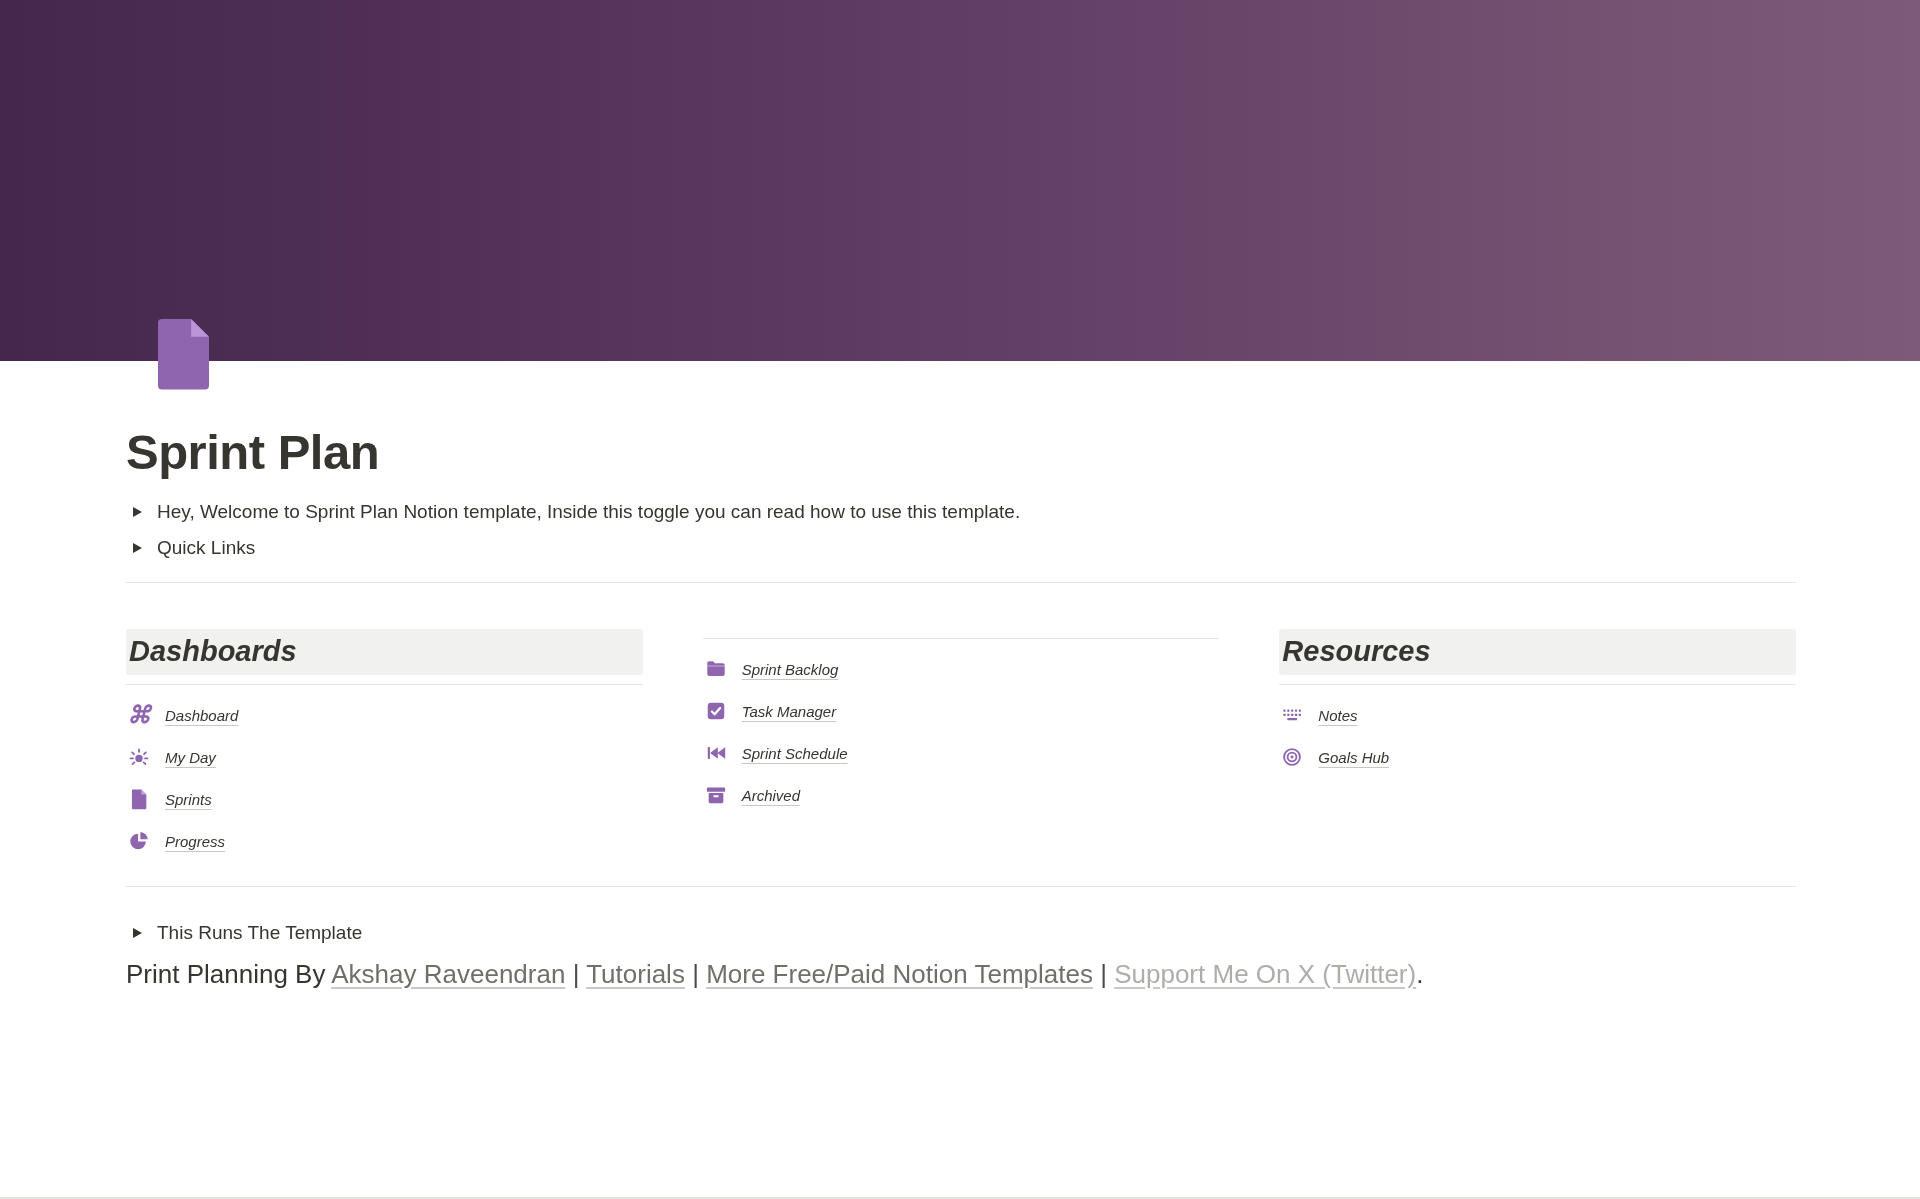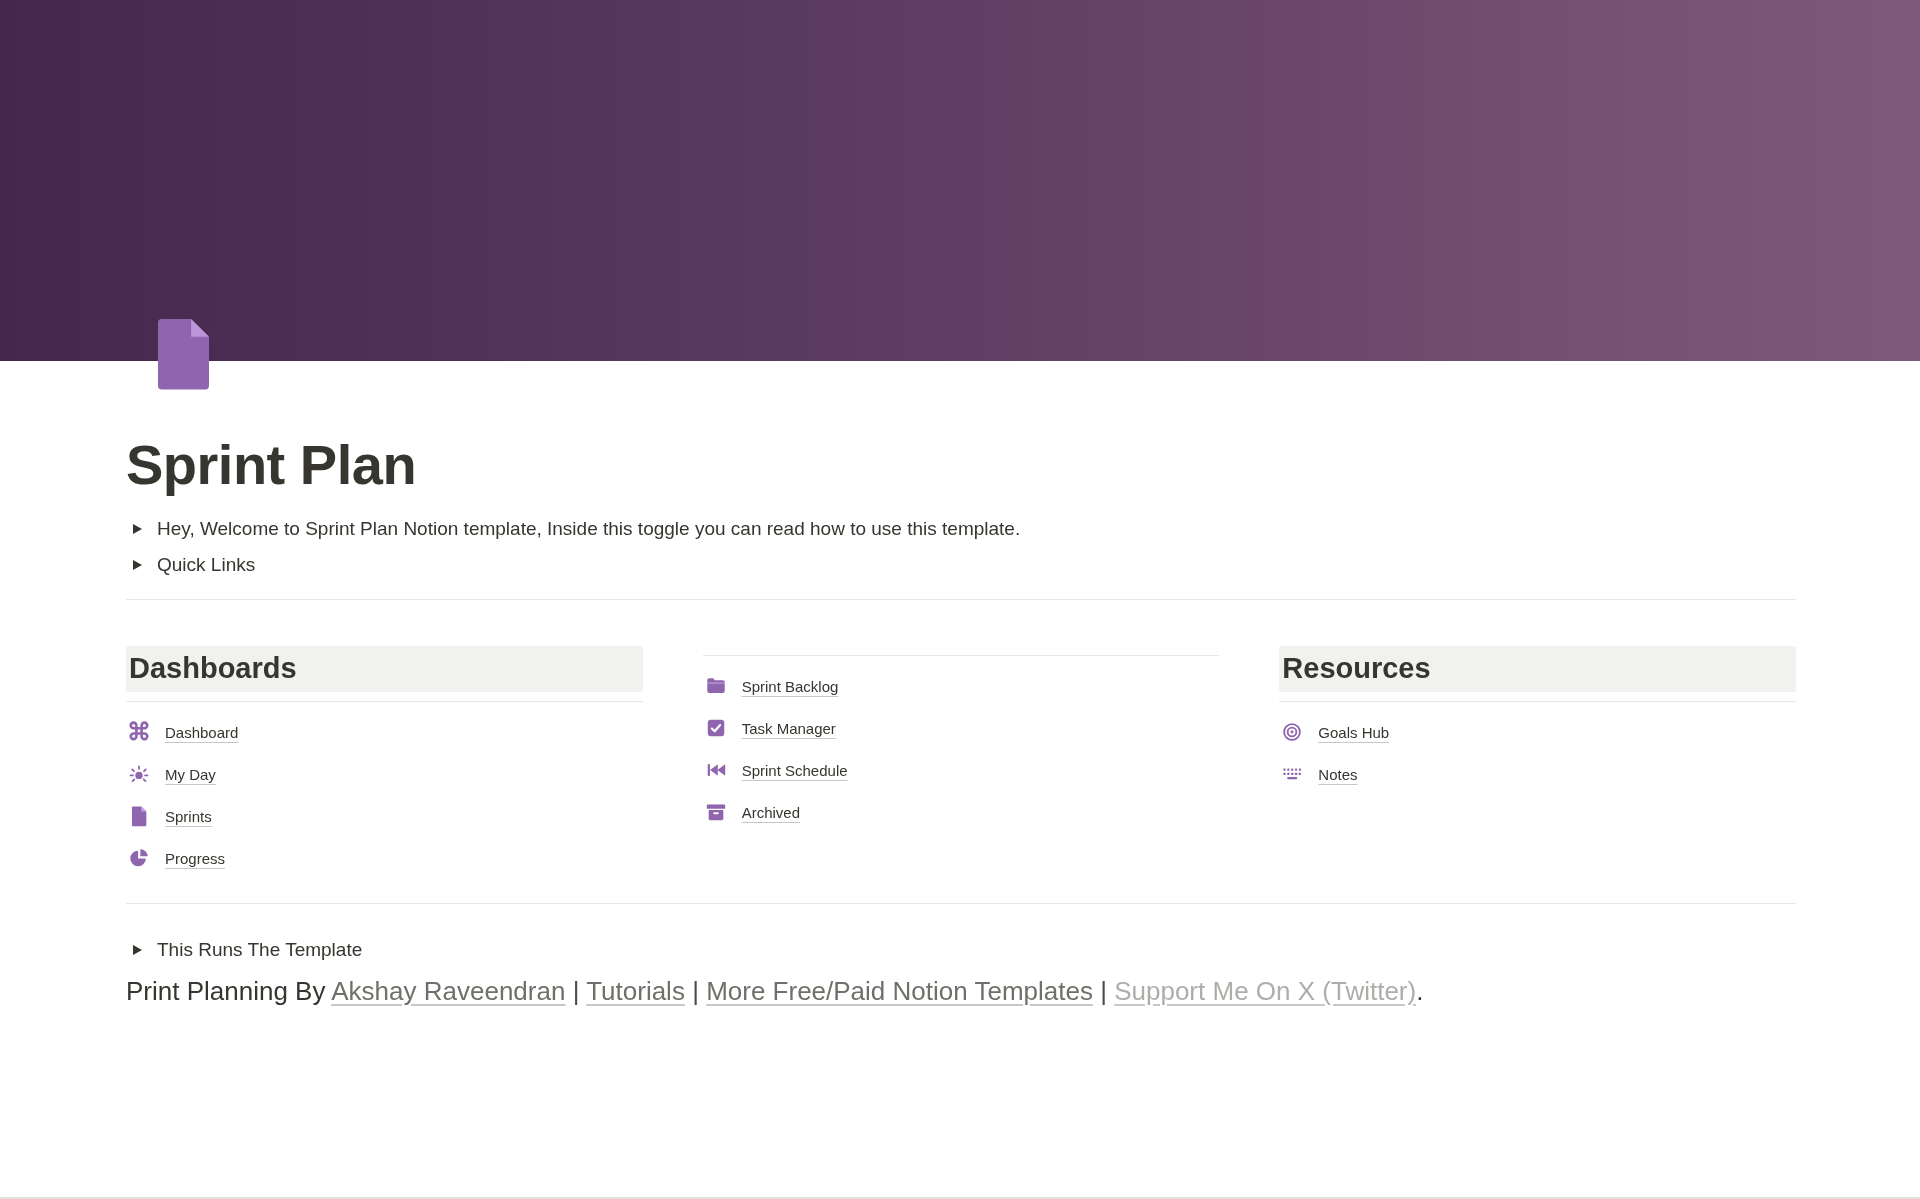--- a/index.html
+++ b/index.html
@@ -19,24 +19,24 @@
   .page-icon {
     width: 78px;
     height: 78px;
     margin-left: 144px;
     margin-top: -47px;
     display: block;
     cursor: pointer;
   }
   .content { padding: 0 124px 0 126px; }
   h1.page-title {
-    font-size: 56px;
+    font-size: 49px;
     font-weight: 700;
     letter-spacing: -0.5px;
-    margin-top: 40px;
+    margin-top: 32px;
     margin-bottom: 14px;
   }
   .toggle-row {
     display: flex;
     align-items: center;
     gap: 15px;
     padding: 7px 2px;
     font-size: 19px;
     cursor: pointer;
   }
@@ -51,20 +51,21 @@
   .divider {
     height: 1px;
     background: #e7e6e3;
     margin-top: 16px;
   }
   .columns {
     display: grid;
     grid-template-columns: 1fr 1fr 1fr;
     gap: 60px;
     margin-top: 46px;
+    font-style: italic;
   }
   .col-header {
     background: #f1f1ef;
     border-radius: 3px;
     padding: 6px 3px 7px 3px;
     font-size: 29px;
     font-weight: 700;
   }
   .col-divider {
     height: 1px;
@@ -225,46 +226,46 @@
           </svg>
           <span class="link-label">Archived</span>
         </div>
       </div>
     </div>
 
     <div class="column">
       <div class="col-header">Resources</div>
       <div class="col-divider"></div>
       <div class="link-list">
-        <div class="link-item">
-          <svg class="icon" viewBox="0 0 24 24">
-            <circle cx="12" cy="12" r="8.6" fill="none" stroke="#9065B0" stroke-width="2"></circle>
-            <circle cx="12" cy="12" r="4.8" fill="none" stroke="#9065B0" stroke-width="2"></circle>
-            <circle cx="12" cy="12" r="1.6" fill="#9065B0"></circle>
-          </svg>
-          <span class="link-label">Goals Hub</span>
-        </div>
         <div class="link-item">
           <svg class="icon" viewBox="0 0 24 24">
             <g fill="#9065B0">
               <rect x="2.6" y="6" width="2.4" height="2.4" rx="0.5"></rect>
               <rect x="6.8" y="6" width="2.4" height="2.4" rx="0.5"></rect>
               <rect x="11" y="6" width="2.4" height="2.4" rx="0.5"></rect>
               <rect x="15.2" y="6" width="2.4" height="2.4" rx="0.5"></rect>
               <rect x="19.4" y="6" width="2.4" height="2.4" rx="0.5"></rect>
               <rect x="2.6" y="10.6" width="2.4" height="2.4" rx="0.5"></rect>
               <rect x="6.8" y="10.6" width="2.4" height="2.4" rx="0.5"></rect>
               <rect x="11" y="10.6" width="2.4" height="2.4" rx="0.5"></rect>
               <rect x="15.2" y="10.6" width="2.4" height="2.4" rx="0.5"></rect>
               <rect x="19.4" y="10.6" width="2.4" height="2.4" rx="0.5"></rect>
               <rect x="6.8" y="15.2" width="10.8" height="2.6" rx="0.8"></rect>
             </g>
           </svg>
           <span class="link-label">Notes</span>
         </div>
+        <div class="link-item">
+          <svg class="icon" viewBox="0 0 24 24">
+            <circle cx="12" cy="12" r="8.6" fill="none" stroke="#9065B0" stroke-width="2"></circle>
+            <circle cx="12" cy="12" r="4.8" fill="none" stroke="#9065B0" stroke-width="2"></circle>
+            <circle cx="12" cy="12" r="1.6" fill="#9065B0"></circle>
+          </svg>
+          <span class="link-label">Goals Hub</span>
+        </div>
       </div>
     </div>
 
   </div>
 
   <div class="divider bottom-divider"></div>
 
   <div class="toggle-row bottom">
     <div class="triangle"></div>
     <span>This Runs The Template</span>

